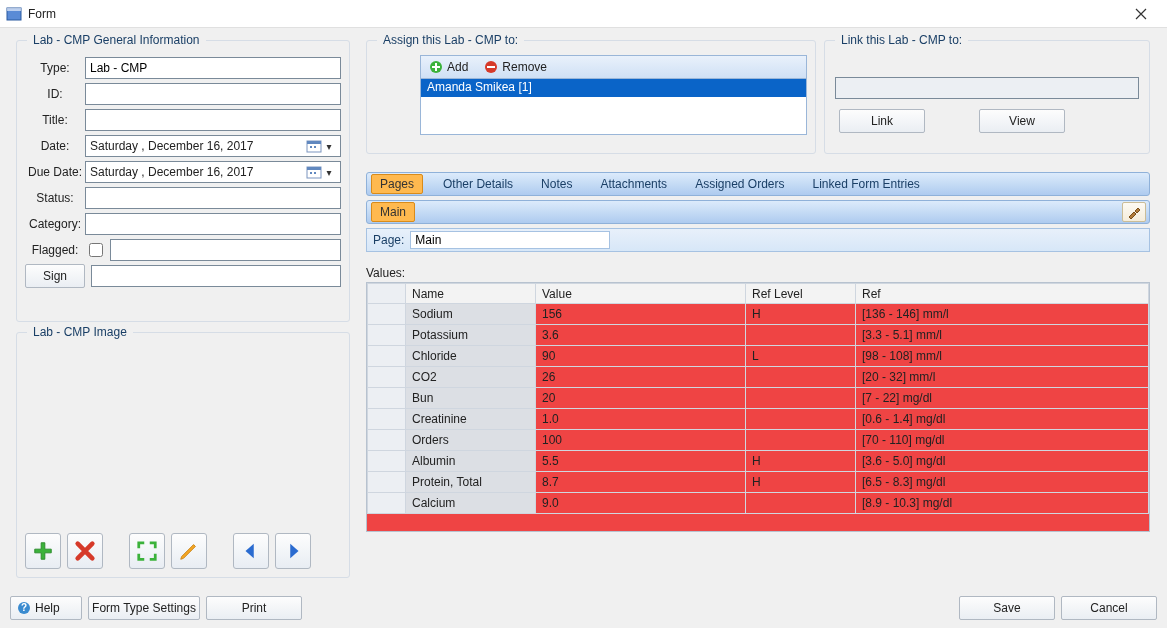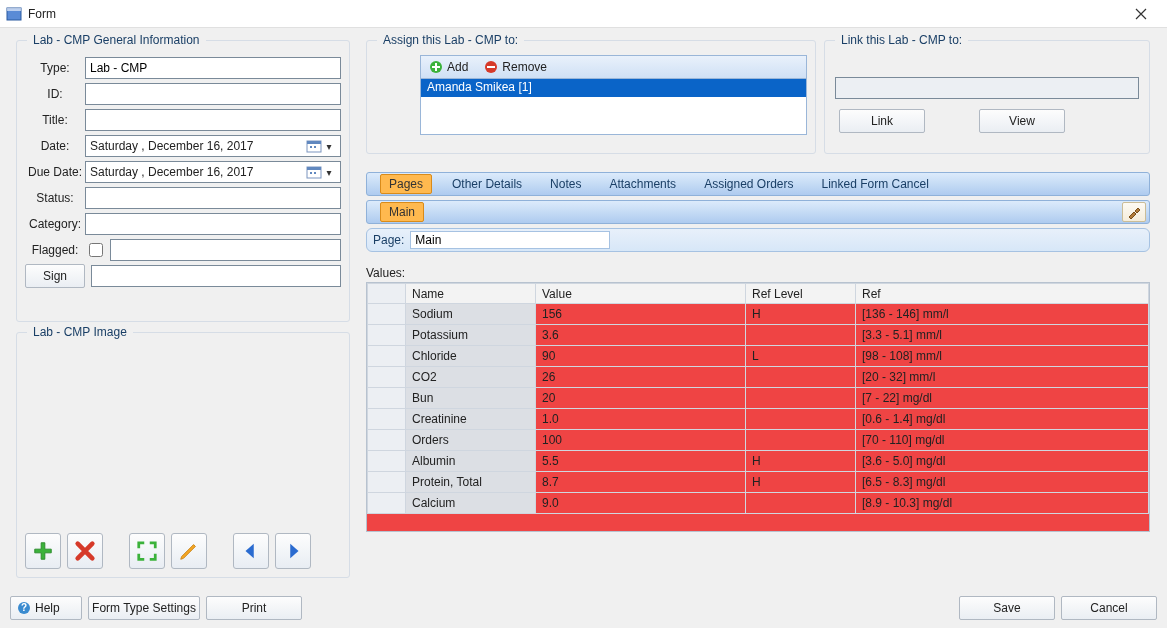--- a/index.html
+++ b/index.html
@@ -36,28 +36,28 @@
 
   
   .toolbar { height:24px; background:linear-gradient(#e9f1fb,#cfe0f5); border:1px solid #9ab6d8; display:flex; align-items:center; padding:0 4px; gap:8px; }
   .tb-btn { display:flex; align-items:center; gap:4px; padding:0 4px; height:20px; }
   .tb-btn svg { width:14px; height:14px; }
   .listbox { border:1px solid #9ab6d8; border-top:none; background:#fff; height:56px; overflow:hidden; }
   .listbox .item { height:18px; padding:1px 6px; }
   .listbox .item.sel { background:#0a64c8; color:#fff; }
 
   
-  .tabstrip, .subtabstrip { height:24px; background:linear-gradient(#dcebfb,#aecbef); border:1px solid #8fb1d9; border-radius:3px; display:flex; align-items:center; padding-left:13px; gap:12px; }
+  .tabstrip, .subtabstrip { height:24px; background:linear-gradient(#dcebfb,#aecbef); border:1px solid #8fb1d9; border-radius:3px; display:flex; align-items:center; padding-left:4px; gap:12px; }
   .subtabstrip { margin-top:4px; display:flex; justify-content:space-between; padding-right:3px; }
   .subtabstrip .left { display:flex; align-items:center; }
   .tab { padding:2px 8px; font-size:12px; color:#1a3f66; }
   .tab.active { background:#ffb94f; border:1px solid #d98b1a; border-radius:2px; color:#333; }
   .hammer-btn { width:24px; height:20px; background:linear-gradient(#fdfaf3,#f5eddb); border:1px solid #cbbd97; border-radius:2px; display:flex; align-items:center; justify-content:center; }
 
-  .pagebar { height:24px; margin-top:4px; background:linear-gradient(#e8f0fa,#d7e7f8); border:1px solid #a6c2e2; border-radius:6px; display:flex; align-items:center; padding-left:6px; gap:6px; }
+  .pagebar { height:24px; margin-top:4px; background:linear-gradient(#e8f0fa,#d7e7f8); border:1px solid #a6c2e2; border-radius:0; display:flex; align-items:center; padding-left:6px; gap:6px; }
   .pagebar .pg-label { color:#1a3f66; }
   .pagebar input { width:200px; height:18px; border:1px solid #a6c2e2; background:#fff; font:inherit; padding:0 4px; }
 
   
   .values-wrap { position:absolute; border:1px solid #b7c2cf; background:#ef4444; }
   .values-wrap .scroll { overflow-y:scroll; height:100%; }
   table.values { border-collapse:collapse; width:100%; table-layout:fixed; }
   table.values th { background:#f3f3f3; border:1px solid #cfd6df; height:20px; text-align:left; padding:0 6px; font-weight:normal; }
   table.values td { border:1px solid #cfd6df; height:21px; padding:0 6px; }
   table.values td.name { background:#dcdfe4; }
@@ -241,21 +241,21 @@
     </div>
   </div>
 
   <div style="position:absolute; left:366px; top:144px; width:784px;">
     <div class="tabstrip">
       <div class="tab active">Pages</div>
       <div class="tab">Other Details</div>
       <div class="tab">Notes</div>
       <div class="tab">Attachments</div>
       <div class="tab">Assigned Orders</div>
-      <div class="tab">Linked Form Cancel</div>
+      <div class="tab">Linked Form Entries</div>
     </div>
     <div class="subtabstrip">
       <div class="left">
         <div class="tab active">Main</div>
       </div>
       <div class="hammer-btn">
         <svg width="14" height="14" viewBox="0 0 14 14">
             <path d="M2 12l5-5 2 2-5 5zM8 6l3-3 2 2-3 3z" fill="#b07a3a" stroke="#7a4f1a"></path>
           </svg>
       </div>

